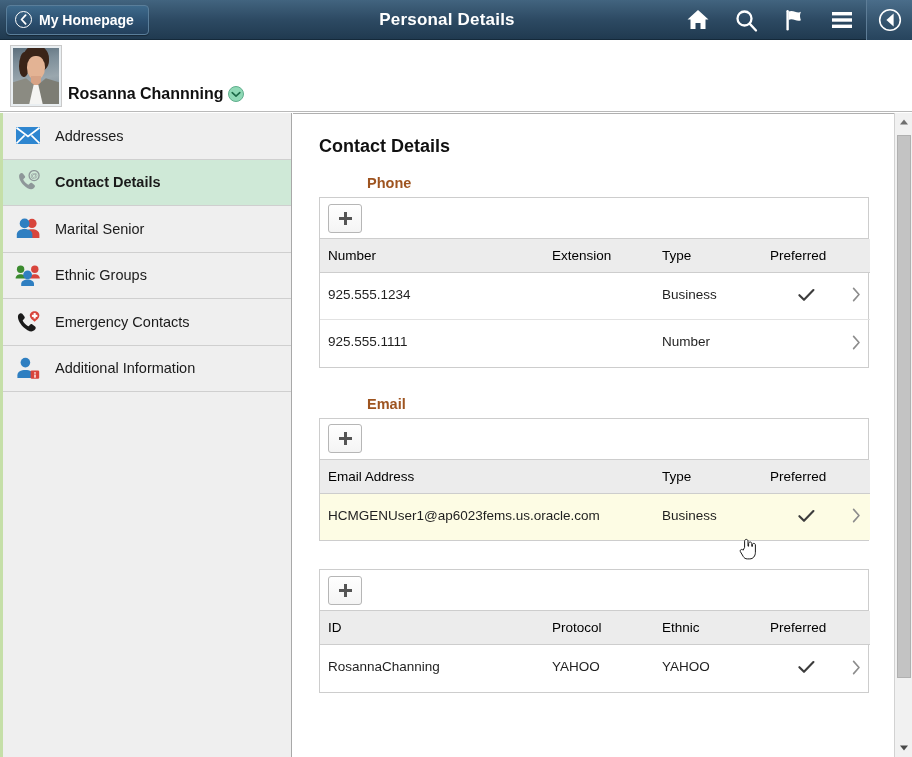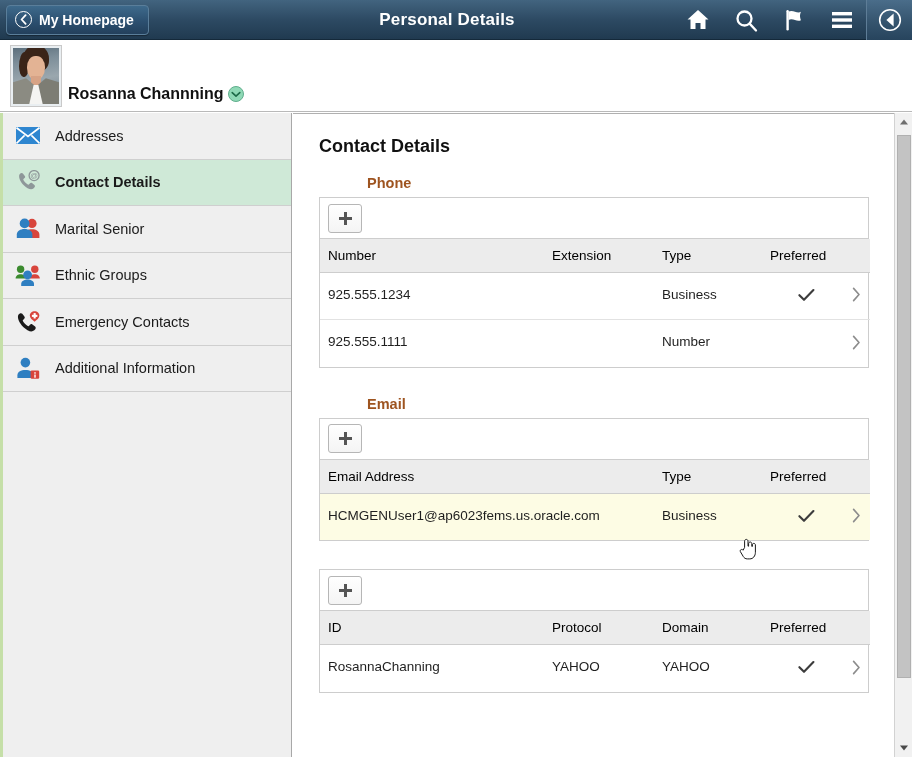--- a/index.html
+++ b/index.html
@@ -566,21 +566,21 @@
                 <col style="width:232px">
                 <col style="width:110px">
                 <col style="width:108px">
                 <col style="width:72px">
                 <col style="width:28px">
               </colgroup>
             <thead>
               <tr>
                 <th class="cell-pad-l">ID</th>
                 <th>Protocol</th>
-                <th>Domain</th>
+                <th>Ethnic</th>
                 <th>Preferred</th>
                 <th></th>
               </tr>
             </thead>
             <tbody>
               <tr>
                 <td class="cell-pad-l">RosannaChanning</td>
                 <td>YAHOO</td>
                 <td>YAHOO</td>
                 <td class="col-check chk">

